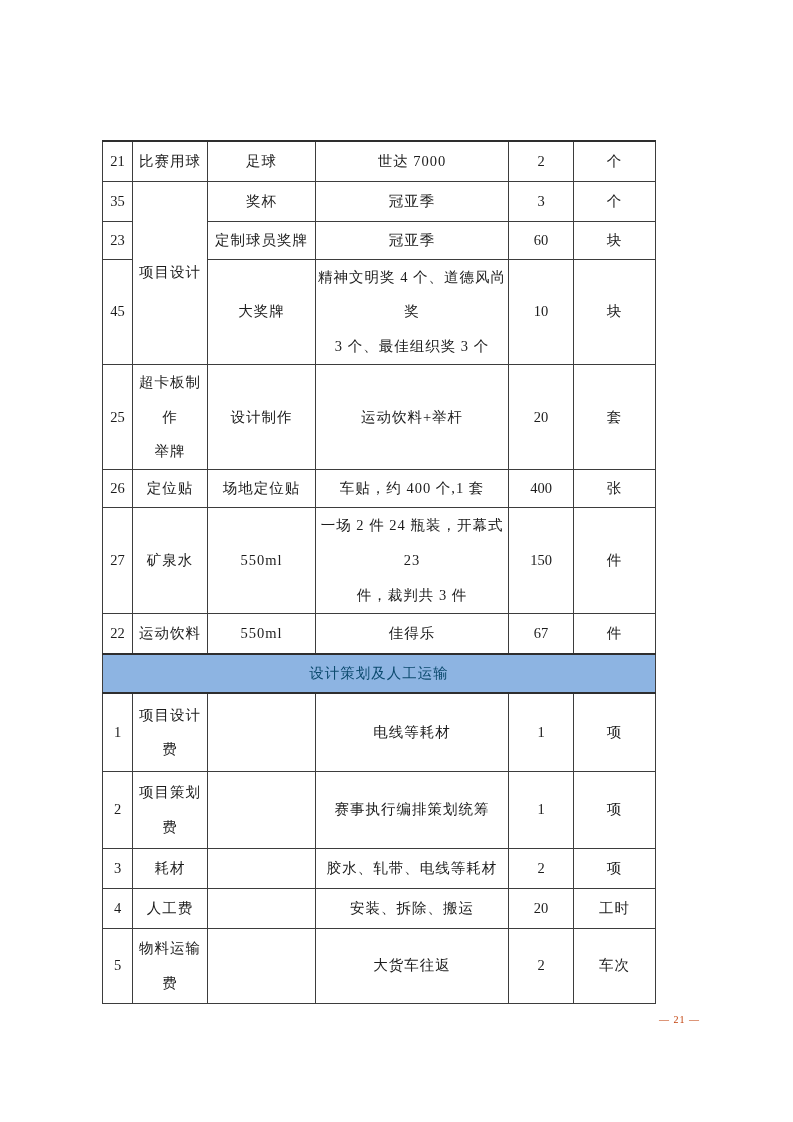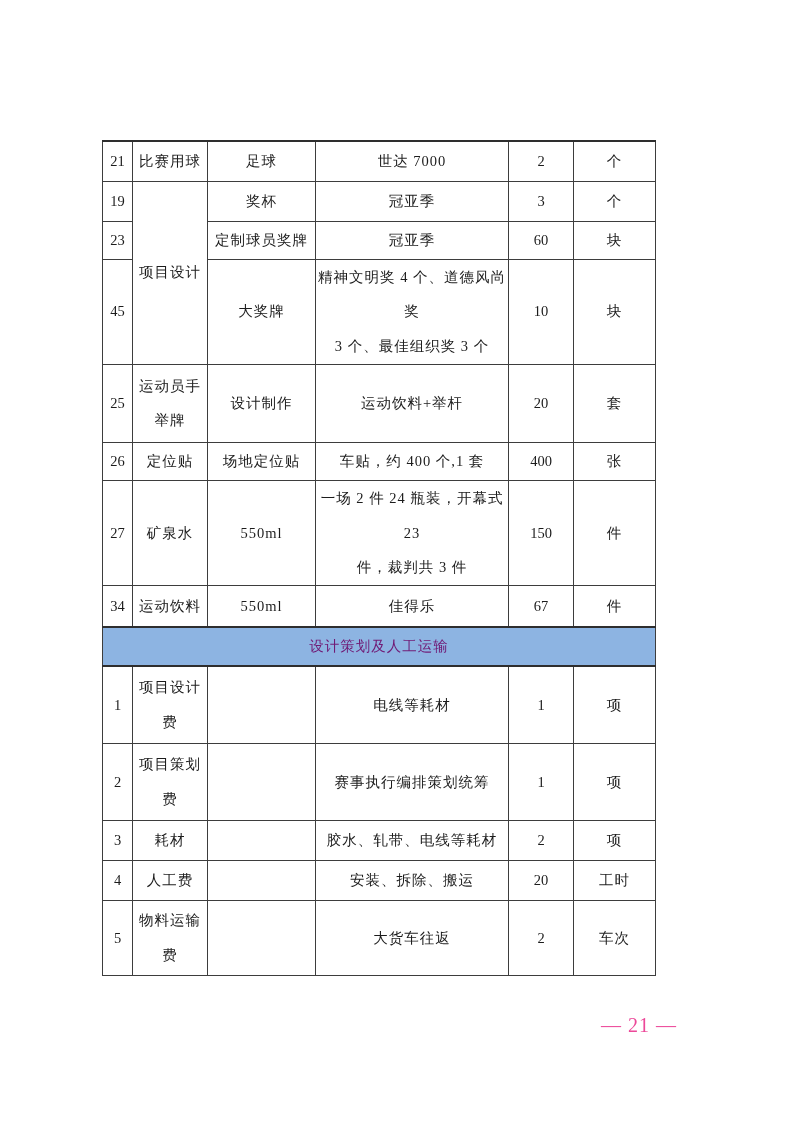--- a/index.html
+++ b/index.html
@@ -32,41 +32,41 @@
     white-space: pre-line;
     padding: 0 2px;
     overflow: hidden;
   }
   .doc-table tr.top-row td { border-top: 2px solid #2e2e2e; }
   .doc-table td.num { letter-spacing: 0; }
   .section-row td {
     background: #8DB4E2;
     border-top: 2px solid #2e2e2e;
     border-bottom: 2px solid #2e2e2e;
-    color: #701a75;
+    color: #0c4a6e;
     margin-top: 12px;
   }
   
   .h40 { height: 40px; }
   .h38 { height: 38px; }
   .h72 { height: 72px; }
   .h78 { height: 78px; }
   .h81 { height: 81px; }
   .h41 { height: 41px; }
   .h39 { height: 39px; }
   .h77 { height: 77px; }
   .h75 { height: 75px; }
   .page-number {
     position: absolute;
     left: 578px;
     top: 1014px;
     width: 122px;
-    text-align: center;
-    font-size: 20px;
-    color: #ec4899;
+    text-align: right;
+    font-size: 10px;
+    color: #c2410c;
     letter-spacing: 1px;
   }
 </style>
 </head>
 <body>
 
 <table class="doc-table">
   <colgroup>
     <col style="width:30px">
     <col style="width:75px">
@@ -78,21 +78,21 @@
   <tbody>
     <tr class="h40 top-row">
       <td class="num">21</td>
       <td>比赛用球</td>
       <td>足球</td>
       <td>世达 7000</td>
       <td class="num">2</td>
       <td>个</td>
     </tr>
     <tr class="h40">
-      <td class="num">19</td>
+      <td class="num">35</td>
       <td rowspan="3">项目设计</td>
       <td>奖杯</td>
       <td>冠亚季</td>
       <td class="num">3</td>
       <td>个</td>
     </tr>
     <tr class="h38">
       <td class="num">23</td>
       <td>定制球员奖牌</td>
       <td>冠亚季</td>
@@ -102,21 +102,21 @@
     <tr class="h72">
       <td class="num">45</td>
       <td>大奖牌</td>
       <td>精神文明奖 4 个、道德风尚奖
 3 个、最佳组织奖 3 个</td>
       <td class="num">10</td>
       <td>块</td>
     </tr>
     <tr class="h78">
       <td class="num">25</td>
-      <td>运动员手
+      <td>超卡板制作
 举牌</td>
       <td>设计制作</td>
       <td>运动饮料+举杆</td>
       <td class="num">20</td>
       <td>套</td>
     </tr>
     <tr class="h38">
       <td class="num">26</td>
       <td>定位贴</td>
       <td>场地定位贴</td>
@@ -127,21 +127,21 @@
     <tr class="h81">
       <td class="num">27</td>
       <td>矿泉水</td>
       <td>550ml</td>
       <td>一场 2 件 24 瓶装，开幕式 23
 件，裁判共 3 件</td>
       <td class="num">150</td>
       <td>件</td>
     </tr>
     <tr class="h41">
-      <td class="num">34</td>
+      <td class="num">22</td>
       <td>运动饮料</td>
       <td>550ml</td>
       <td>佳得乐</td>
       <td class="num">67</td>
       <td>件</td>
     </tr>
     <tr class="h39 section-row">
       <td colspan="6">设计策划及人工运输</td>
     </tr>
     <tr class="h78">

